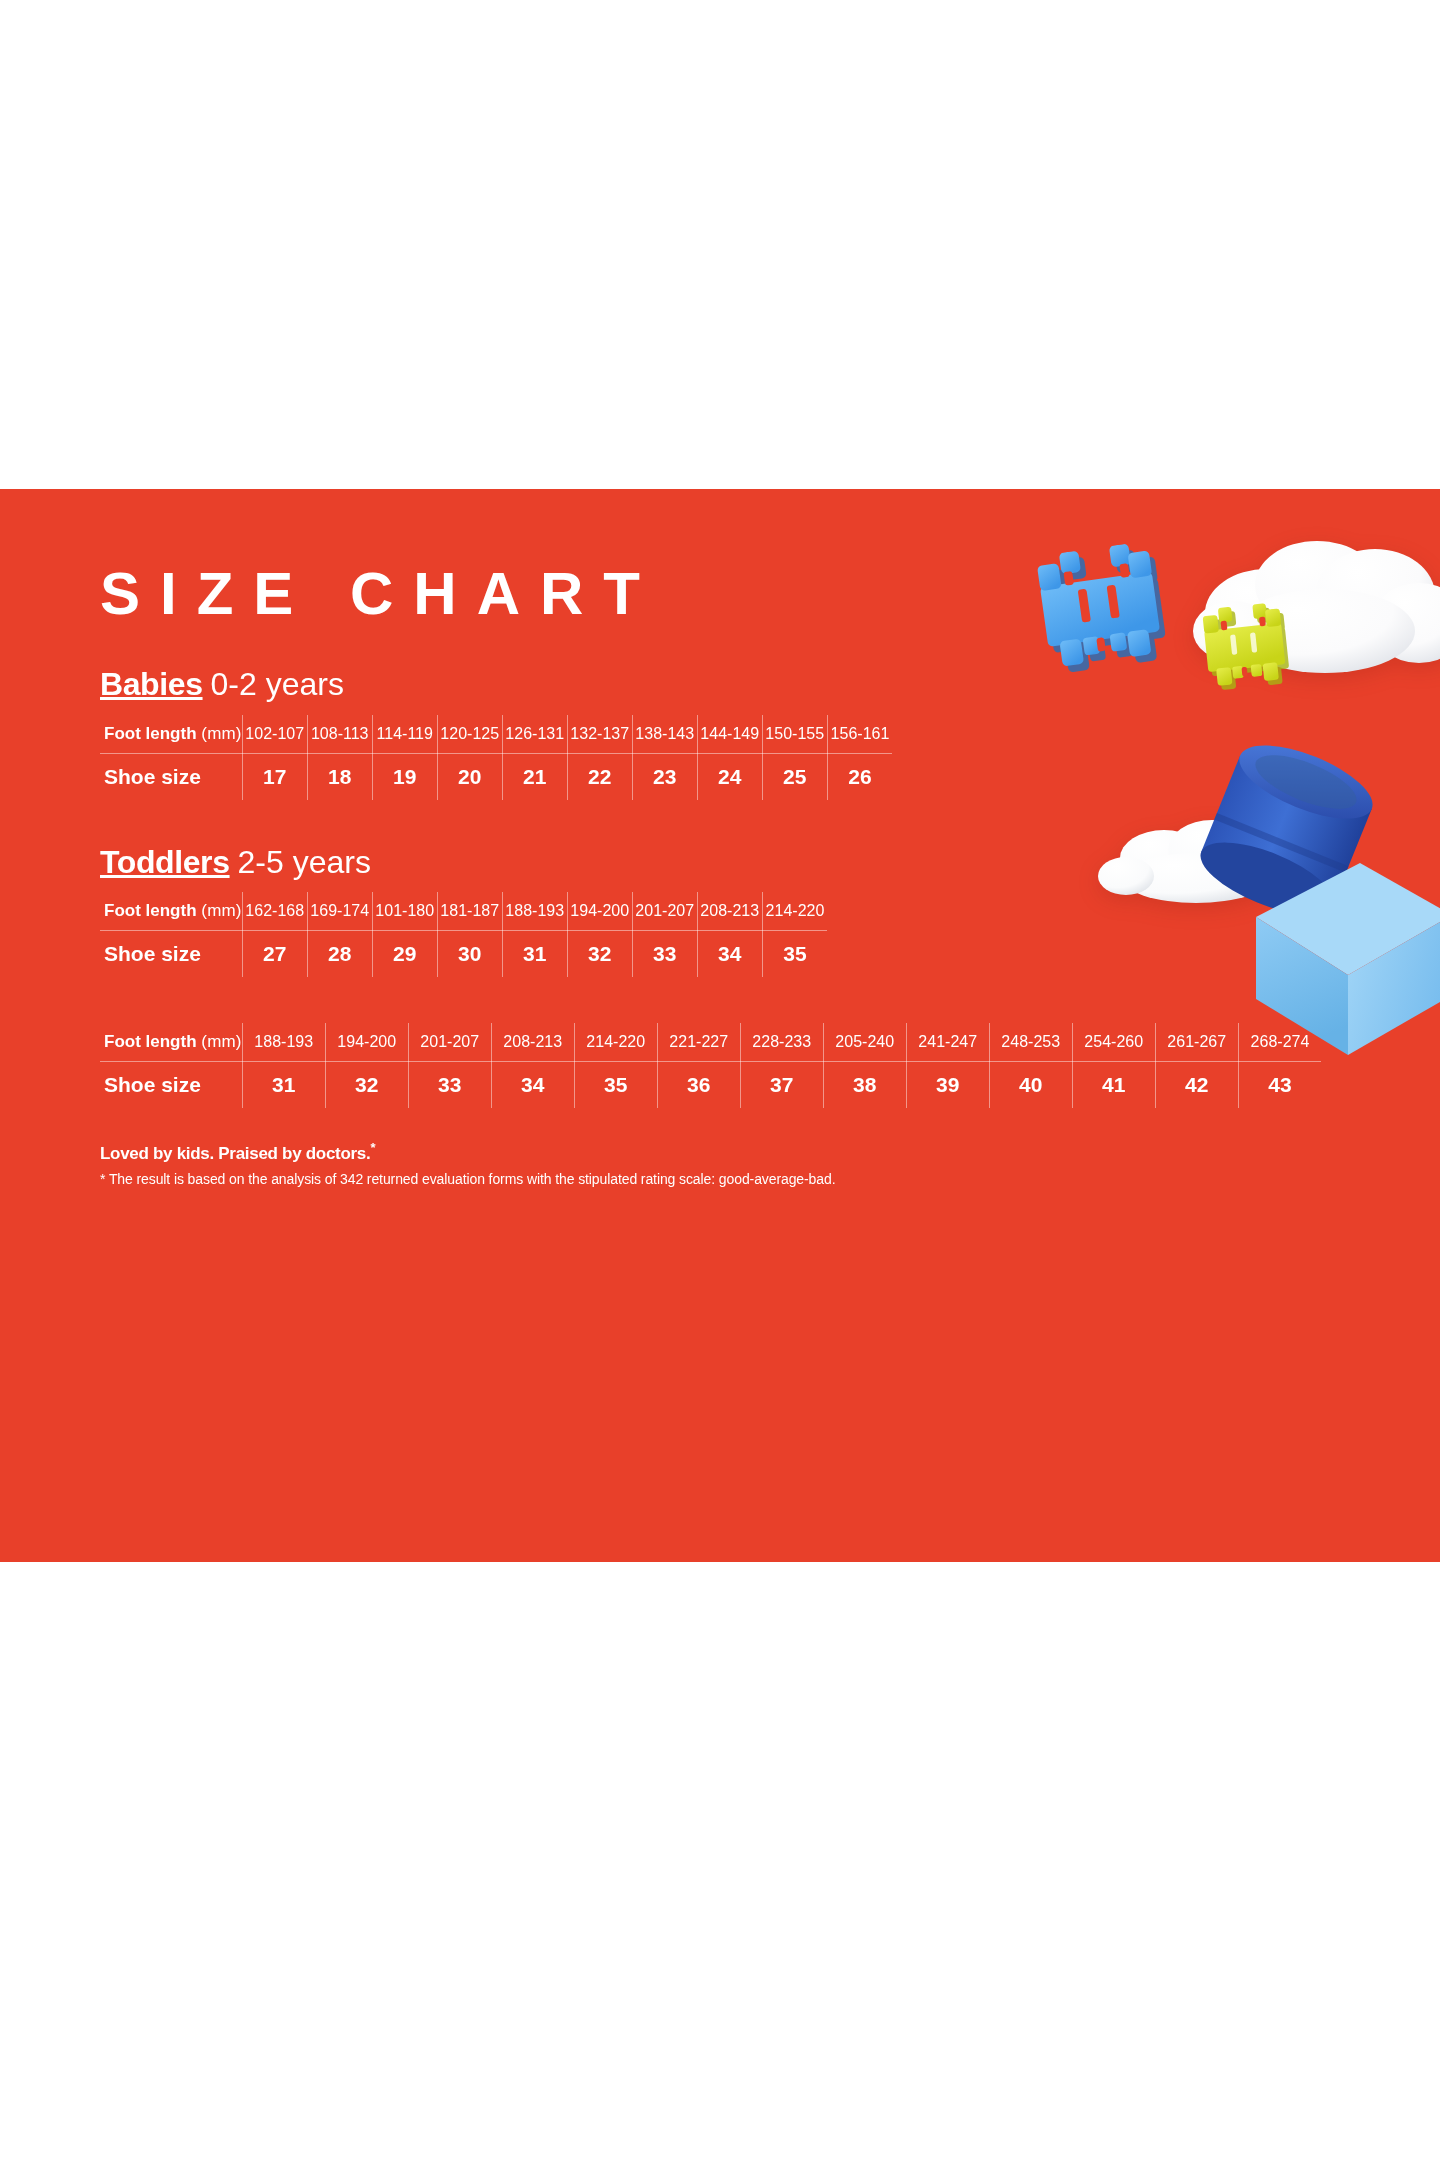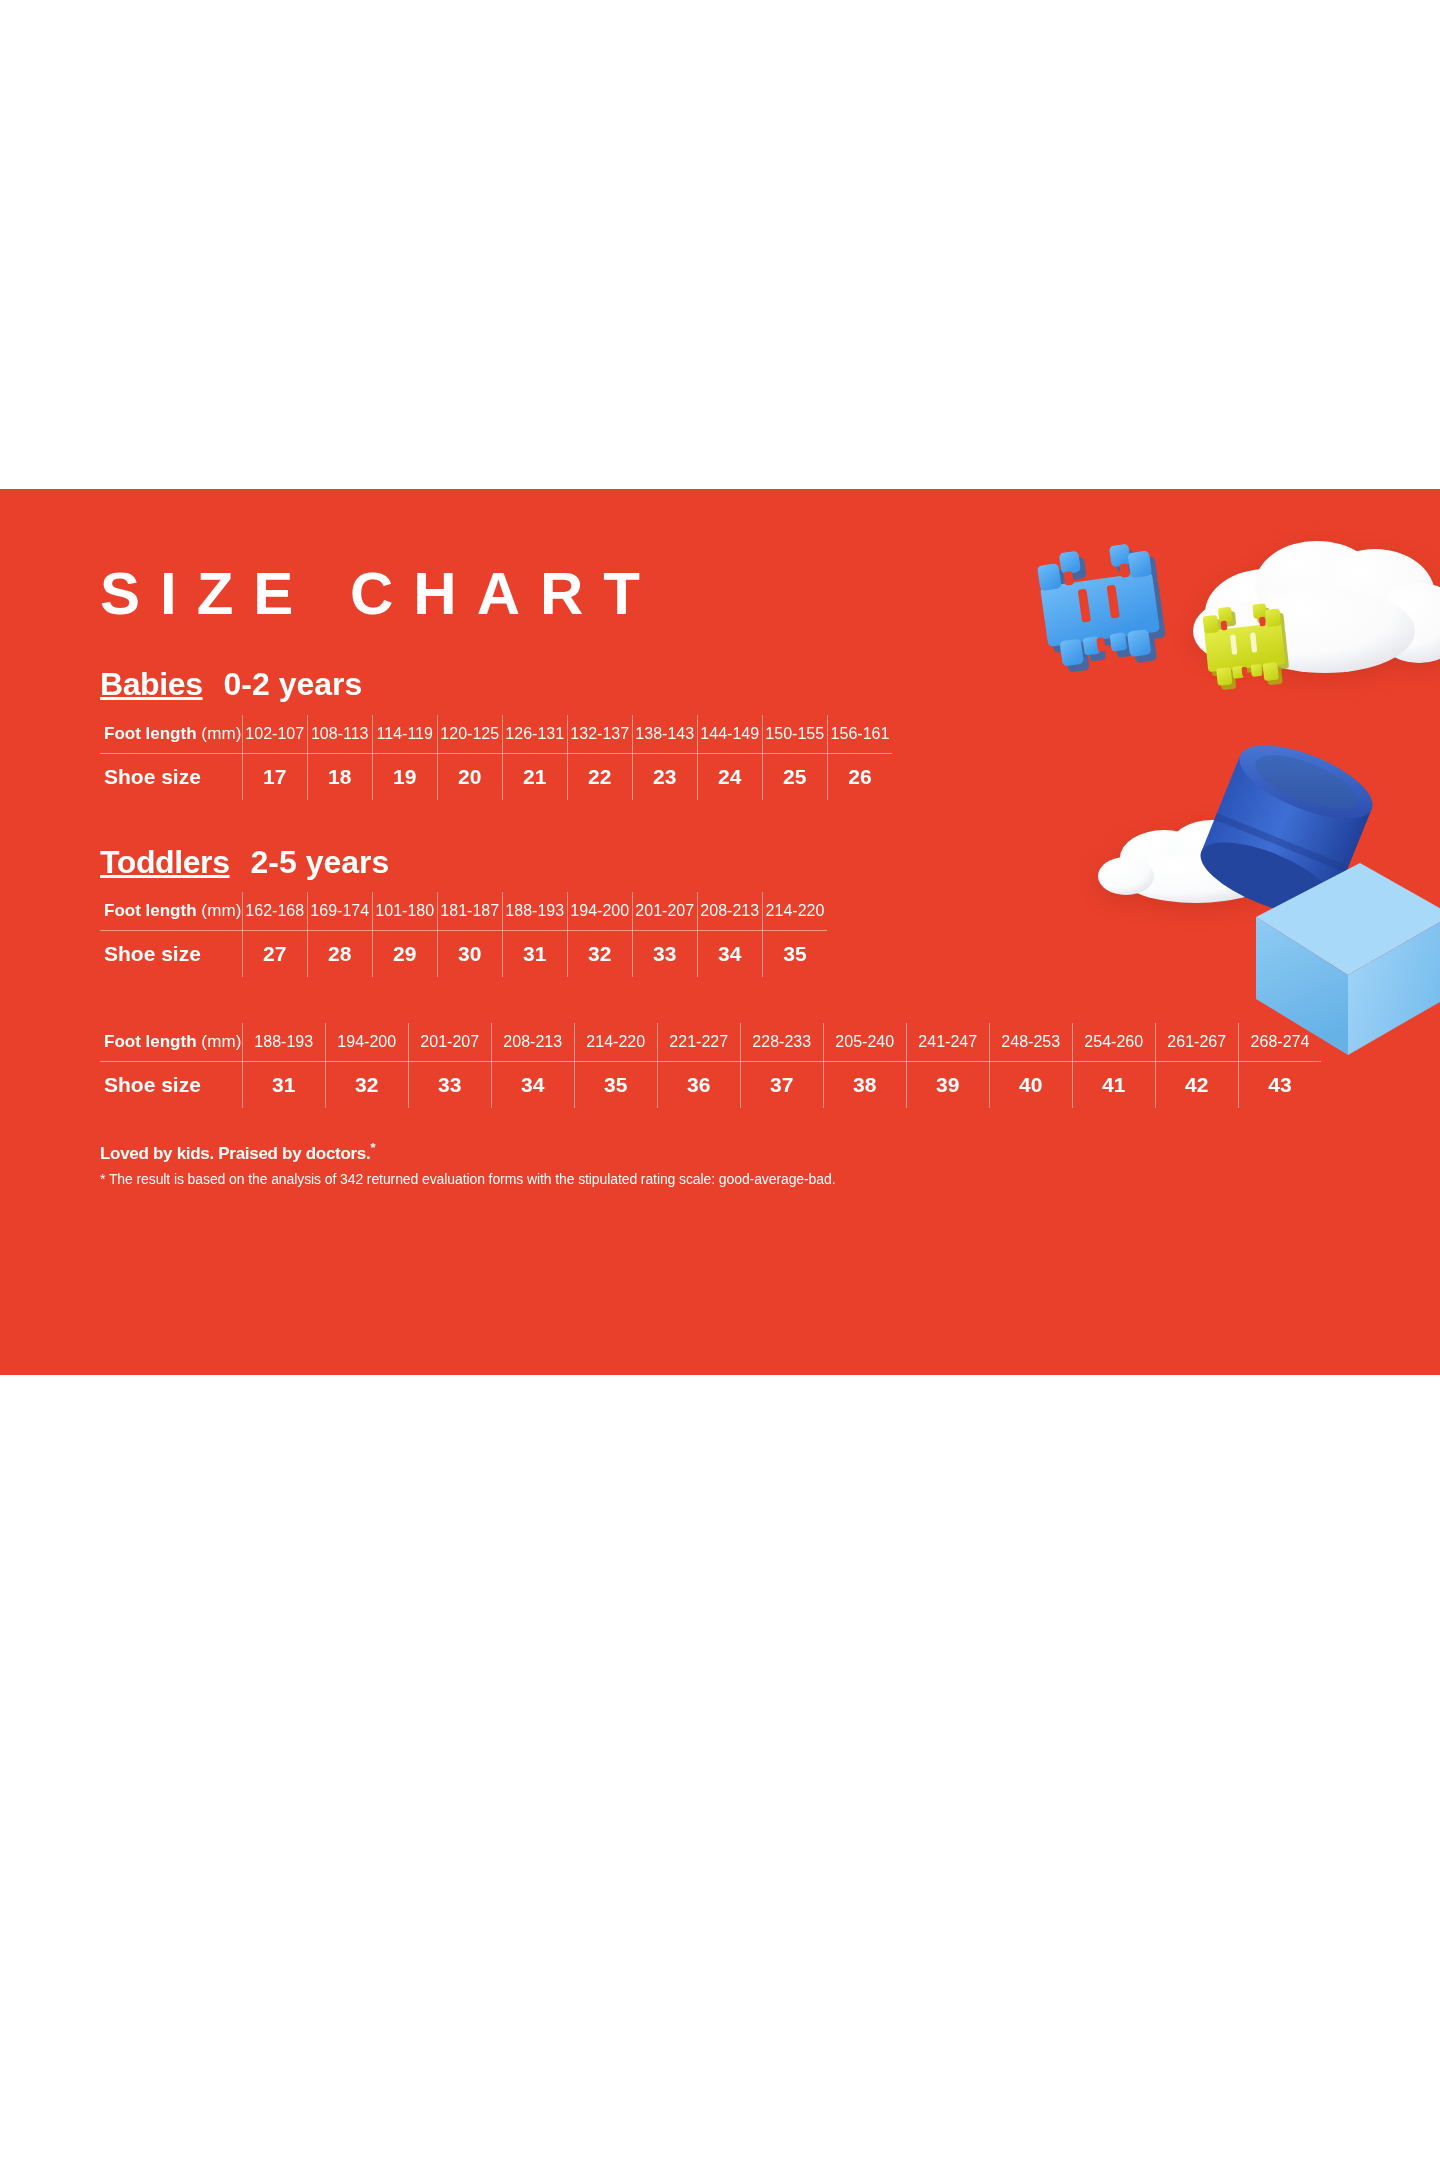--- a/index.html
+++ b/index.html
@@ -14,21 +14,21 @@
     font-family: "Liberation Sans", sans-serif;
     overflow: hidden;
   }
 
   
   #panel {
     position: absolute;
     left: 0;
     top: 489px;
     width: 1440px;
-    height: 886px;
+    height: 1073px;
     background: #E8402A;
     overflow: hidden;
   }
 
   
   .art-layer {
     position: absolute;
     inset: 0;
     pointer-events: none;
   }
@@ -74,23 +74,23 @@
     line-height: 1.05;
     margin-bottom: 13px;
     white-space: nowrap;
   }
   .section-head .name {
     font-weight: 800;
     letter-spacing: -0.4px;
     text-decoration: underline;
   }
   .section-head .range {
-    font-weight: 700;
+    font-weight: 400;
     letter-spacing: 0px;
-    margin-left: 21px;
+    margin-left: 8px;
   }
 
   table.size-table {
     border-collapse: collapse;
     table-layout: fixed;
   }
   table.size-table td {
     color: #ffffff;
     padding: 0;
     vertical-align: middle;

